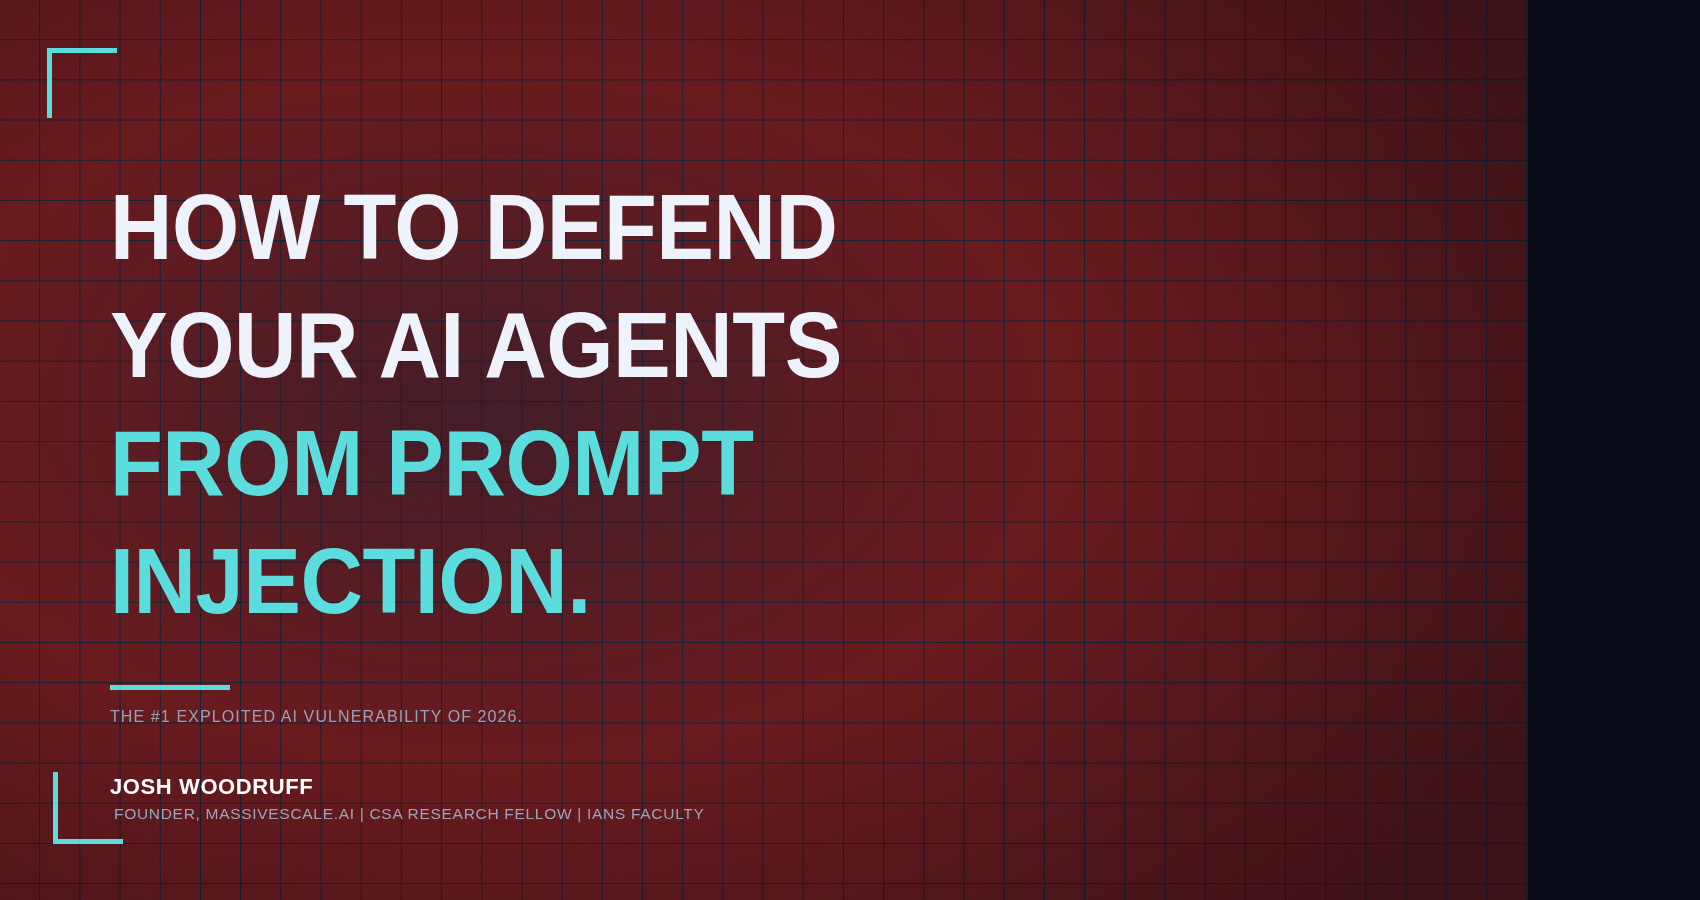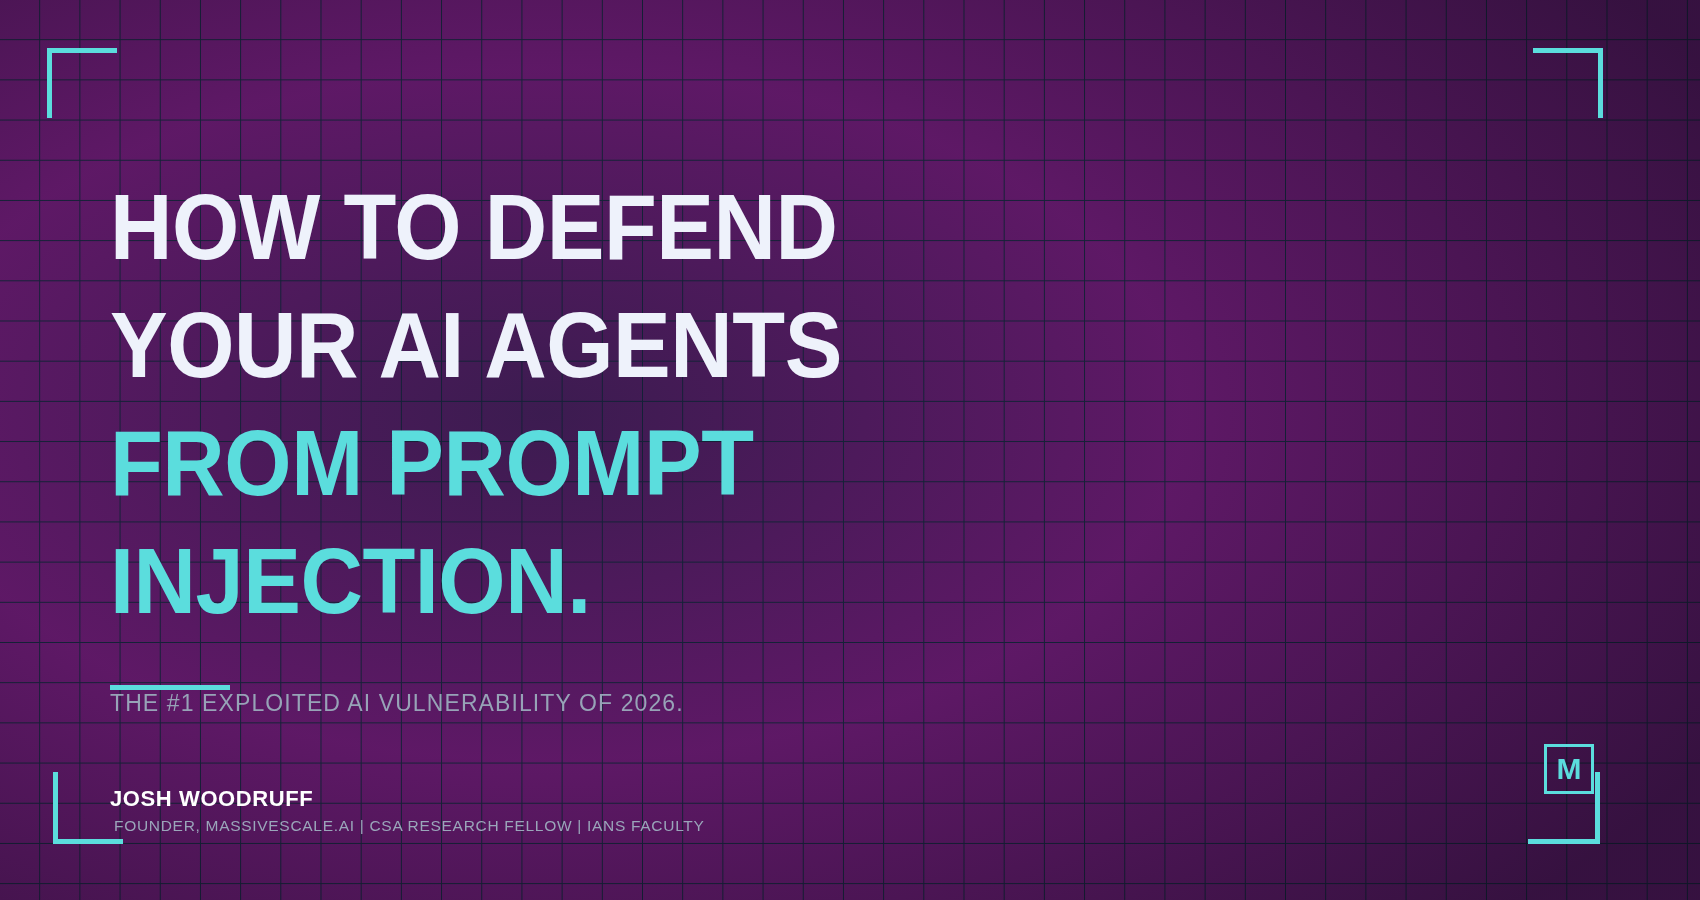--- a/index.html
+++ b/index.html
@@ -7,24 +7,24 @@
     margin: 0;
     padding: 0;
     background: #070c16;
   }
   body {
     font-family: "Liberation Sans", sans-serif;
   }
 
   #slide {
     position: relative;
-    width: 1700px;
+    width: 1528px;
     height: 900px;
     overflow: hidden;
-    background-color: #701a75;
+    background-color: #7f1d1d;
     box-sizing: border-box;
   }
 
   
   #grid-bg {
     position: absolute;
     inset: 0;
     background-image:
       linear-gradient(to right, #16253c 1px, transparent 1px),
       linear-gradient(to bottom, #16253c 1px, transparent 1px);
@@ -95,40 +95,40 @@
     position: absolute;
     left: 110px;
     top: 685px;
     width: 120px;
     height: 5px;
     background: #5bdddd;
   }
   #subtitle {
     position: absolute;
     left: 110px;
-    top: 690px;
-    font-size: 23px;
+    top: 708px;
+    font-size: 16px;
     letter-spacing: 1.1px;
     color: #97a3b7;
     white-space: nowrap;
   }
 
   
   #author-block {
     position: absolute;
     left: 110px;
     top: 774px;
   }
   #author-name {
     font-size: 22px;
     font-weight: bold;
     letter-spacing: 0.6px;
     color: #ffffff;
     white-space: nowrap;
-    margin: 12px 0 5px 0;
+    margin: 0 0 5px 0;
   }
   #author-credentials {
     font-size: 15.5px;
     letter-spacing: 0.7px;
     color: #9aa6ba;
     white-space: nowrap;
     margin: 4px;
   }
 
   

